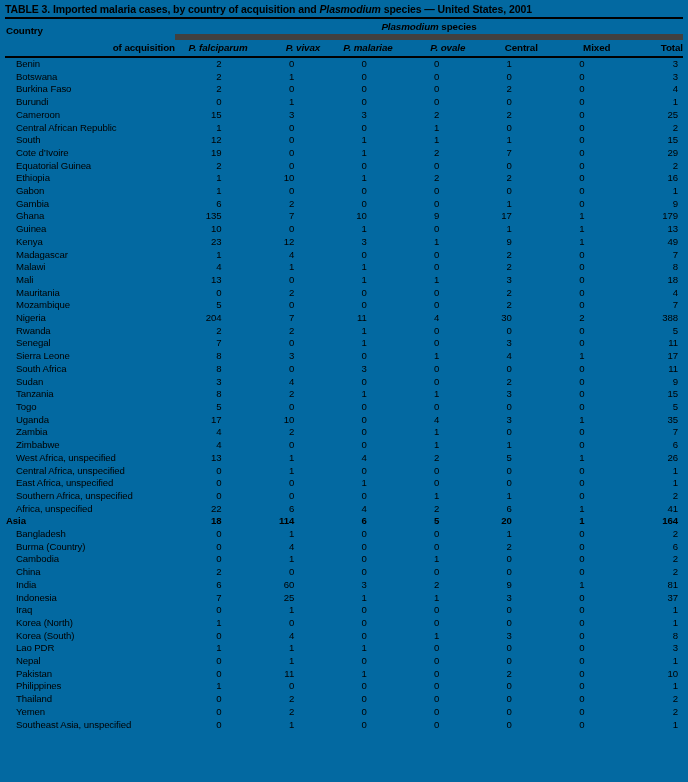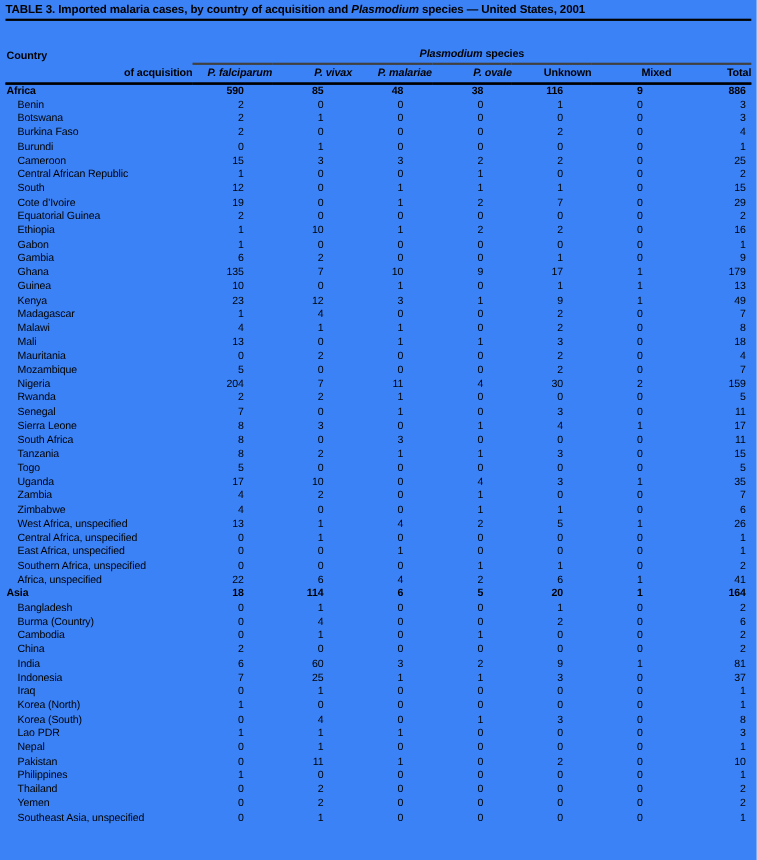--- a/index.html
+++ b/index.html
@@ -4,58 +4,57 @@
 <style>
   html, body {
     margin: 0;
     padding: 0;
     background: #ffffff;
   }
   .page {
     width: 688px;
     height: 782px;
     box-sizing: border-box;
-    background: #3b82f6;
+    background: #0369a1;
     color: #000000;
     font-family: "Liberation Sans", sans-serif;
     padding: 3px 5px 0 5px;
     overflow: hidden;
   }
   .title {
     font-size: 10.5px;
     font-weight: 700;
     line-height: 13px;
     letter-spacing: -0.1px;
     border-bottom: 2px solid #000;
     padding-bottom: 1px;
   }
   .it { font-style: italic; }
 
   table {
     border-collapse: collapse;
     table-layout: fixed;
     width: 678px;
-    margin-top: 23px;
   }
   col.c-country { width: 170px; }
 
   thead th {
     font-weight: 700;
     font-size: 9.8px;
     padding: 0;
     vertical-align: bottom;
     letter-spacing: -0.1px;
   }
   th.country-h {
     text-align: left;
     padding: 2px 0 1px 1px;
   }
   th.spanner {
     text-align: center;
-    border-bottom: 2px solid #404040;
+    border-bottom: 6px solid #404040;
     padding: 2px 0 2px 0;
   }
   th.country-h2 {
     text-align: right;
     padding: 2px 0 3px 1px;
     border-bottom: 2.5px solid #000;
   }
   th.colh {
     text-align: right;
     padding: 2px 0 3px 0;
@@ -98,36 +97,26 @@
       <tr>
         <th class="country-h">Country</th>
         <th class="spanner" colspan="7"><span class="it">Plasmodium</span><span> species</span></th>
       </tr>
       <tr>
         <th class="country-h2">of acquisition</th>
       <th class="colh it">P. falciparum</th>
           <th class="colh it">P. vivax</th>
           <th class="colh it">P. malariae</th>
           <th class="colh it">P. ovale</th>
-          <th class="colh">Unknown</th>
+          <th class="colh">Central</th>
           <th class="colh">Mixed</th>
           <th class="colh">Total</th>
         </tr>
     </thead>
     <tbody>
-        <tr class="bold ">
-          <td class="label">Africa</td>
-          <td class="num">590</td>
-          <td class="num">85</td>
-          <td class="num">48</td>
-          <td class="num">38</td>
-          <td class="num">116</td>
-          <td class="num">9</td>
-          <td class="num total">886</td>
-        </tr>
         <tr class="indent">
           <td class="label">Benin</td>
           <td class="num">2</td>
           <td class="num">0</td>
           <td class="num">0</td>
           <td class="num">0</td>
           <td class="num">1</td>
           <td class="num">0</td>
           <td class="num total">3</td>
         </tr>
@@ -322,21 +311,21 @@
           <td class="num total">7</td>
         </tr>
         <tr class="indent">
           <td class="label">Nigeria</td>
           <td class="num">204</td>
           <td class="num">7</td>
           <td class="num">11</td>
           <td class="num">4</td>
           <td class="num">30</td>
           <td class="num">2</td>
-          <td class="num total">159</td>
+          <td class="num total">388</td>
         </tr>
         <tr class="indent">
           <td class="label">Rwanda</td>
           <td class="num">2</td>
           <td class="num">2</td>
           <td class="num">1</td>
           <td class="num">0</td>
           <td class="num">0</td>
           <td class="num">0</td>
           <td class="num total">5</td>
@@ -363,20 +352,30 @@
         </tr>
         <tr class="indent">
           <td class="label">South Africa</td>
           <td class="num">8</td>
           <td class="num">0</td>
           <td class="num">3</td>
           <td class="num">0</td>
           <td class="num">0</td>
           <td class="num">0</td>
           <td class="num total">11</td>
+        </tr>
+        <tr class="indent">
+          <td class="label">Sudan</td>
+          <td class="num">3</td>
+          <td class="num">4</td>
+          <td class="num">0</td>
+          <td class="num">0</td>
+          <td class="num">2</td>
+          <td class="num">0</td>
+          <td class="num total">9</td>
         </tr>
         <tr class="indent">
           <td class="label">Tanzania</td>
           <td class="num">8</td>
           <td class="num">2</td>
           <td class="num">1</td>
           <td class="num">1</td>
           <td class="num">3</td>
           <td class="num">0</td>
           <td class="num total">15</td>

